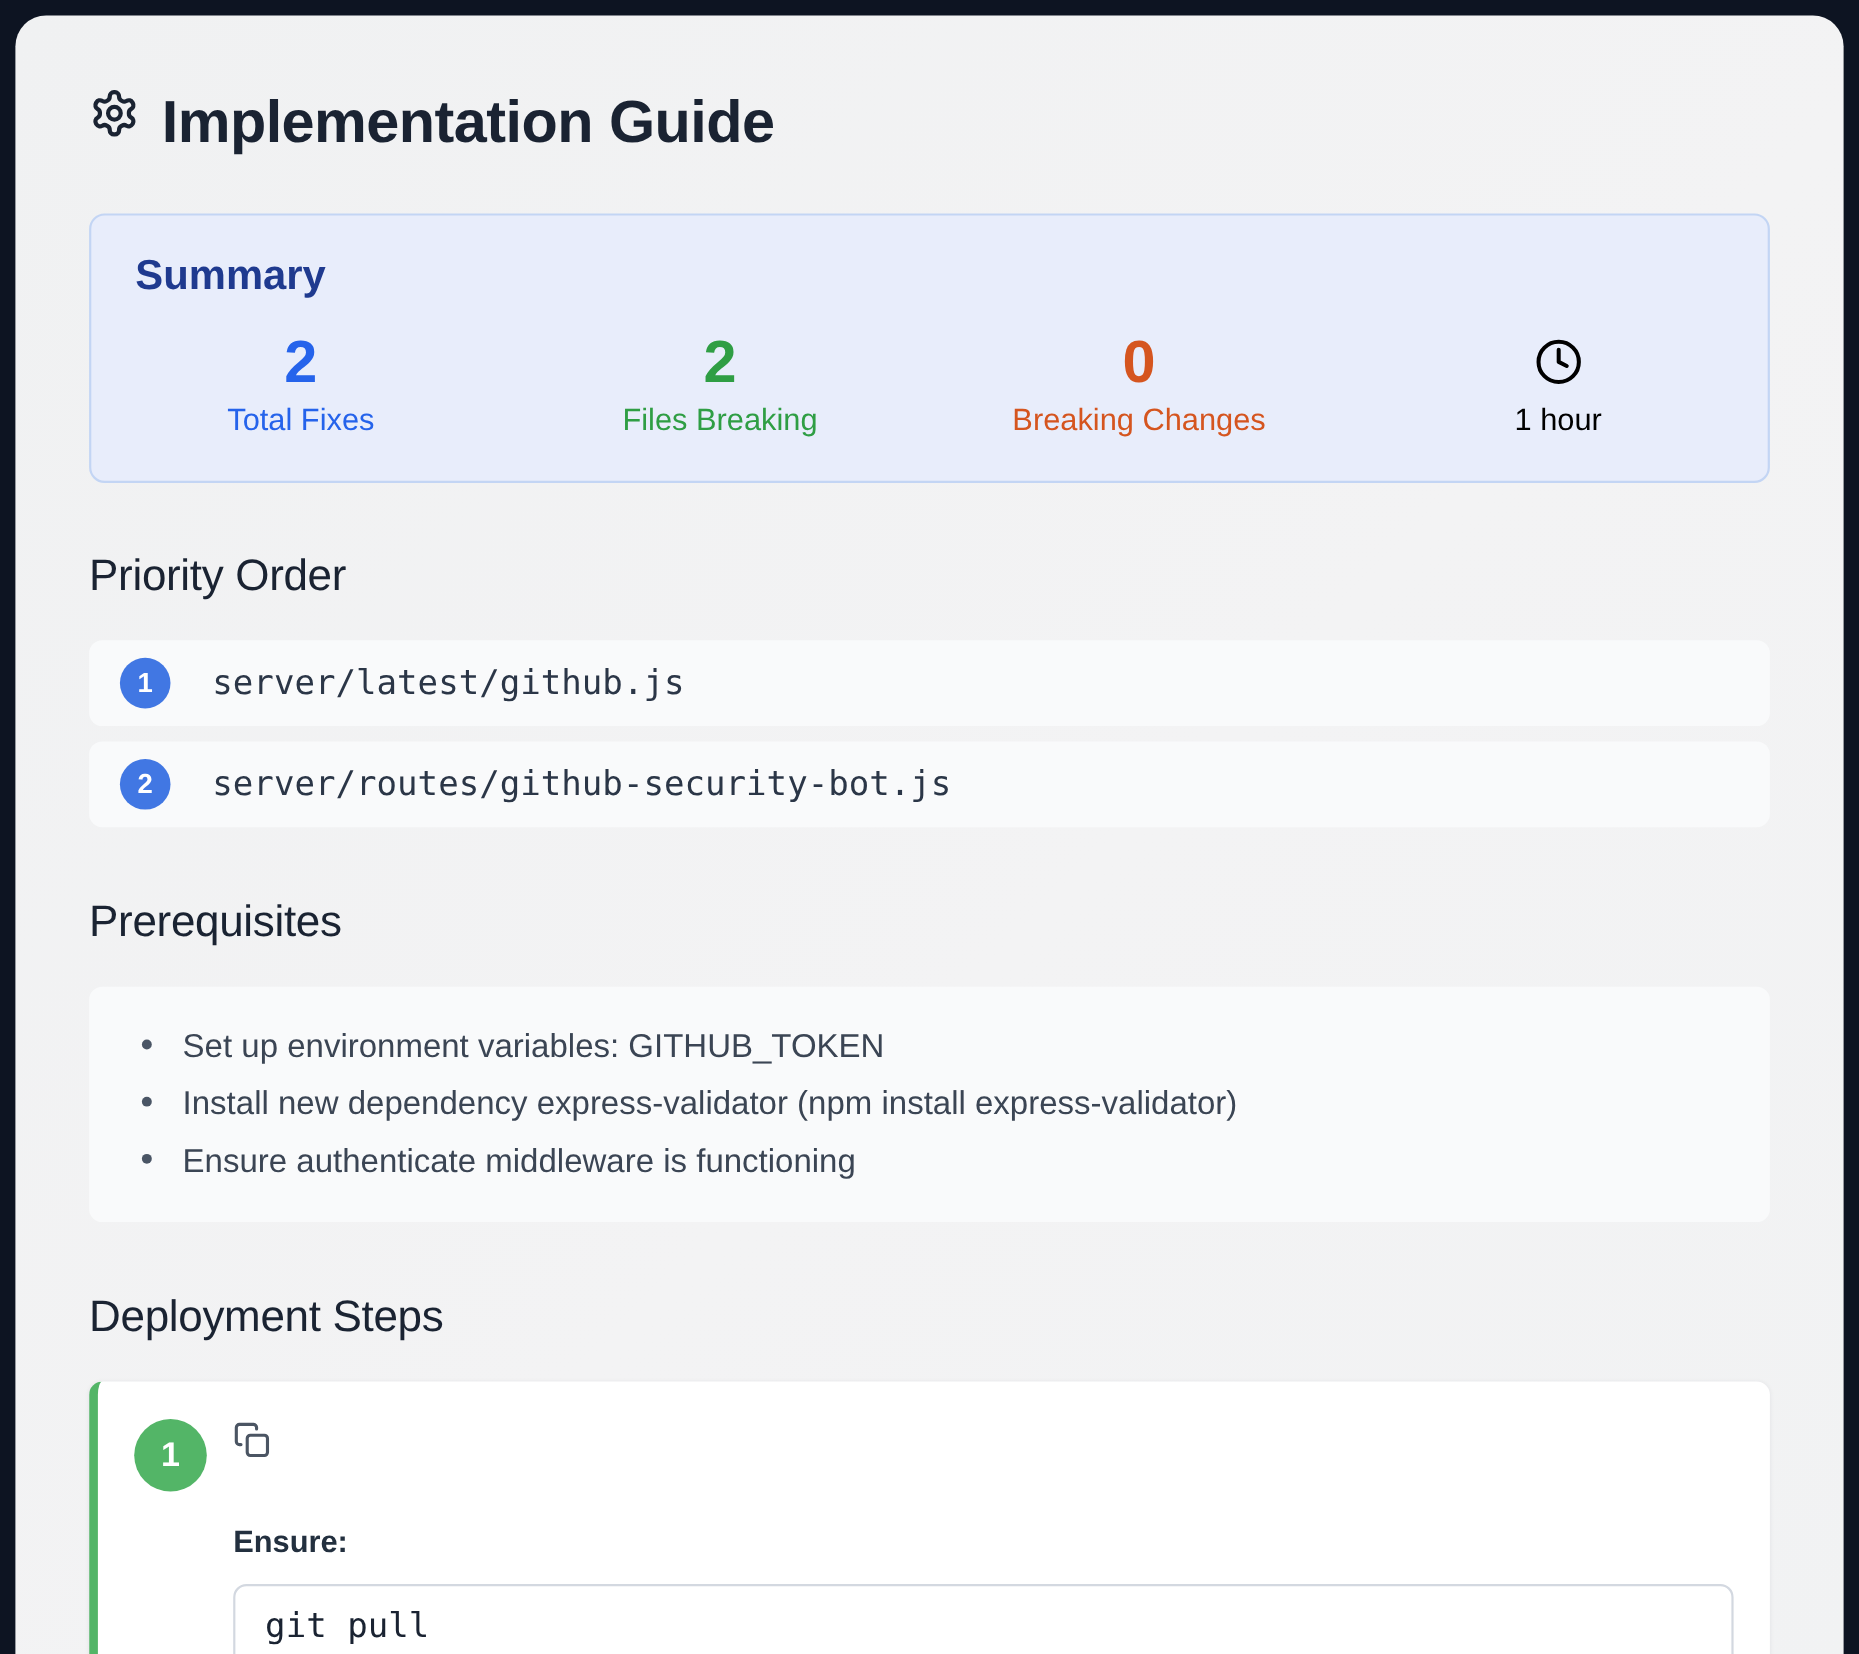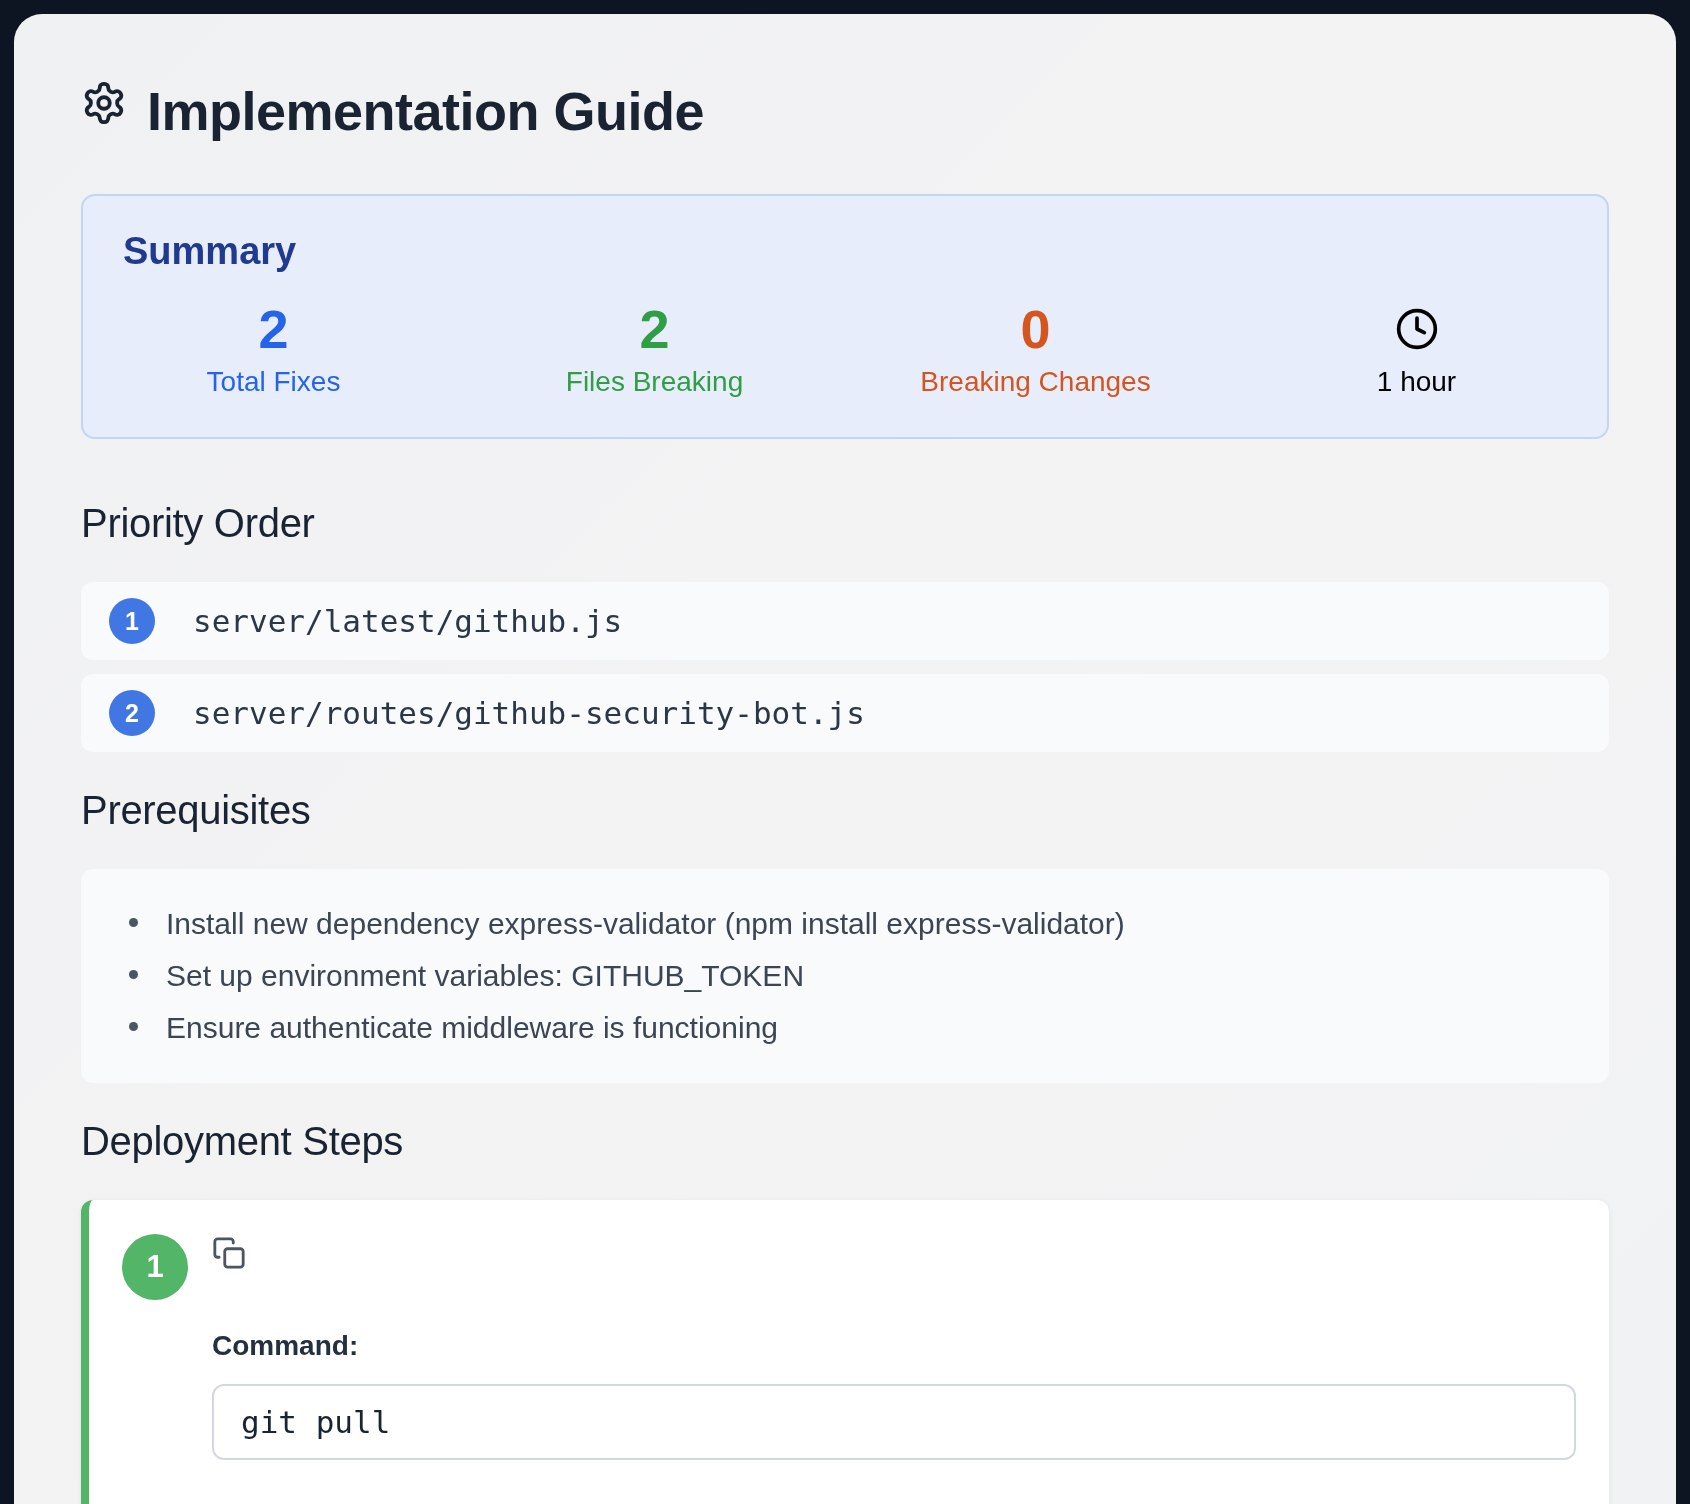--- a/index.html
+++ b/index.html
@@ -26,21 +26,21 @@
     padding:34px 0 40px 0;box-sizing:border-box;margin-bottom:62px;
   }
   .summary-title{font-size:38px;font-weight:bold;color:#1f3a8f;margin:0 0 30px 40px;}
   .stats{display:grid;grid-template-columns:repeat(4,1fr);}
   .stat{display:flex;flex-direction:column;align-items:center;gap:12px;}
   .stat-value{font-size:54px;font-weight:bold;line-height:52px;}
   .stat-label{font-size:28px;line-height:30px;}
   .clock{width:44px;height:44px;margin:4px 0;}
   
   .section-heading{font-size:40px;font-weight:normal;color:#1a2332;margin:0 0 36px 0;letter-spacing:-0.3px;}
-  .gap-top{margin-top:36px;}
+  .gap-top{margin-top:64px;}
   
   .prio-row{
     background:#f9fafb;border-radius:12px;height:78px;margin-bottom:14px;
     display:flex;align-items:center;padding:0 28px;box-sizing:border-box;gap:38px;
   }
   .num-badge{
     width:46px;height:46px;border-radius:50%;background:#4177e3;color:#ffffff;
     display:flex;align-items:center;justify-content:center;
     font-size:25px;font-weight:bold;flex:0 0 auto;
   }
@@ -130,25 +130,25 @@
   </div>
   <div class="prio-row">
     <span class="num-badge">2</span>
     <span class="file-path">server/routes/github-security-bot.js</span>
   </div>
 
   <div class="section-heading gap-top">Prerequisites</div>
   <div class="prereq-box">
     <div class="prereq-item">
       <span class="bullet-dot"></span>
-      <span>Install new dependency express-validator (npm install express-validator)</span>
+      <span>Set up environment variables: GITHUB_TOKEN</span>
     </div>
     <div class="prereq-item">
       <span class="bullet-dot"></span>
-      <span>Set up environment variables: GITHUB_TOKEN</span>
+      <span>Install new dependency express-validator (npm install express-validator)</span>
     </div>
     <div class="prereq-item">
       <span class="bullet-dot"></span>
       <span>Ensure authenticate middleware is functioning</span>
     </div>
   </div>
 
   <div class="section-heading gap-top">Deployment Steps</div>
   <div class="step-card">
     <div class="step-header">
@@ -156,18 +156,18 @@
       <button class="copy-btn">
         <span>
           <svg viewBox="0 0 24 24" fill="none" stroke="currentColor" stroke-width="2">
             <rect x="9" y="9" width="13" height="13" rx="2"></rect>
             <path d="M5 15H4a2 2 0 0 1-2-2V4a2 2 0 0 1 2-2h9a2 2 0 0 1 2 2v1"></path>
           </svg>
         </span>
       </button>
     </div>
     <div class="step-body">
-      <div class="command-label">Command:</div>
+      <div class="command-label">Ensure:</div>
       <div class="command-box">git pull</div>
     </div>
   </div>
 
 </div>
 
 </body></html>

